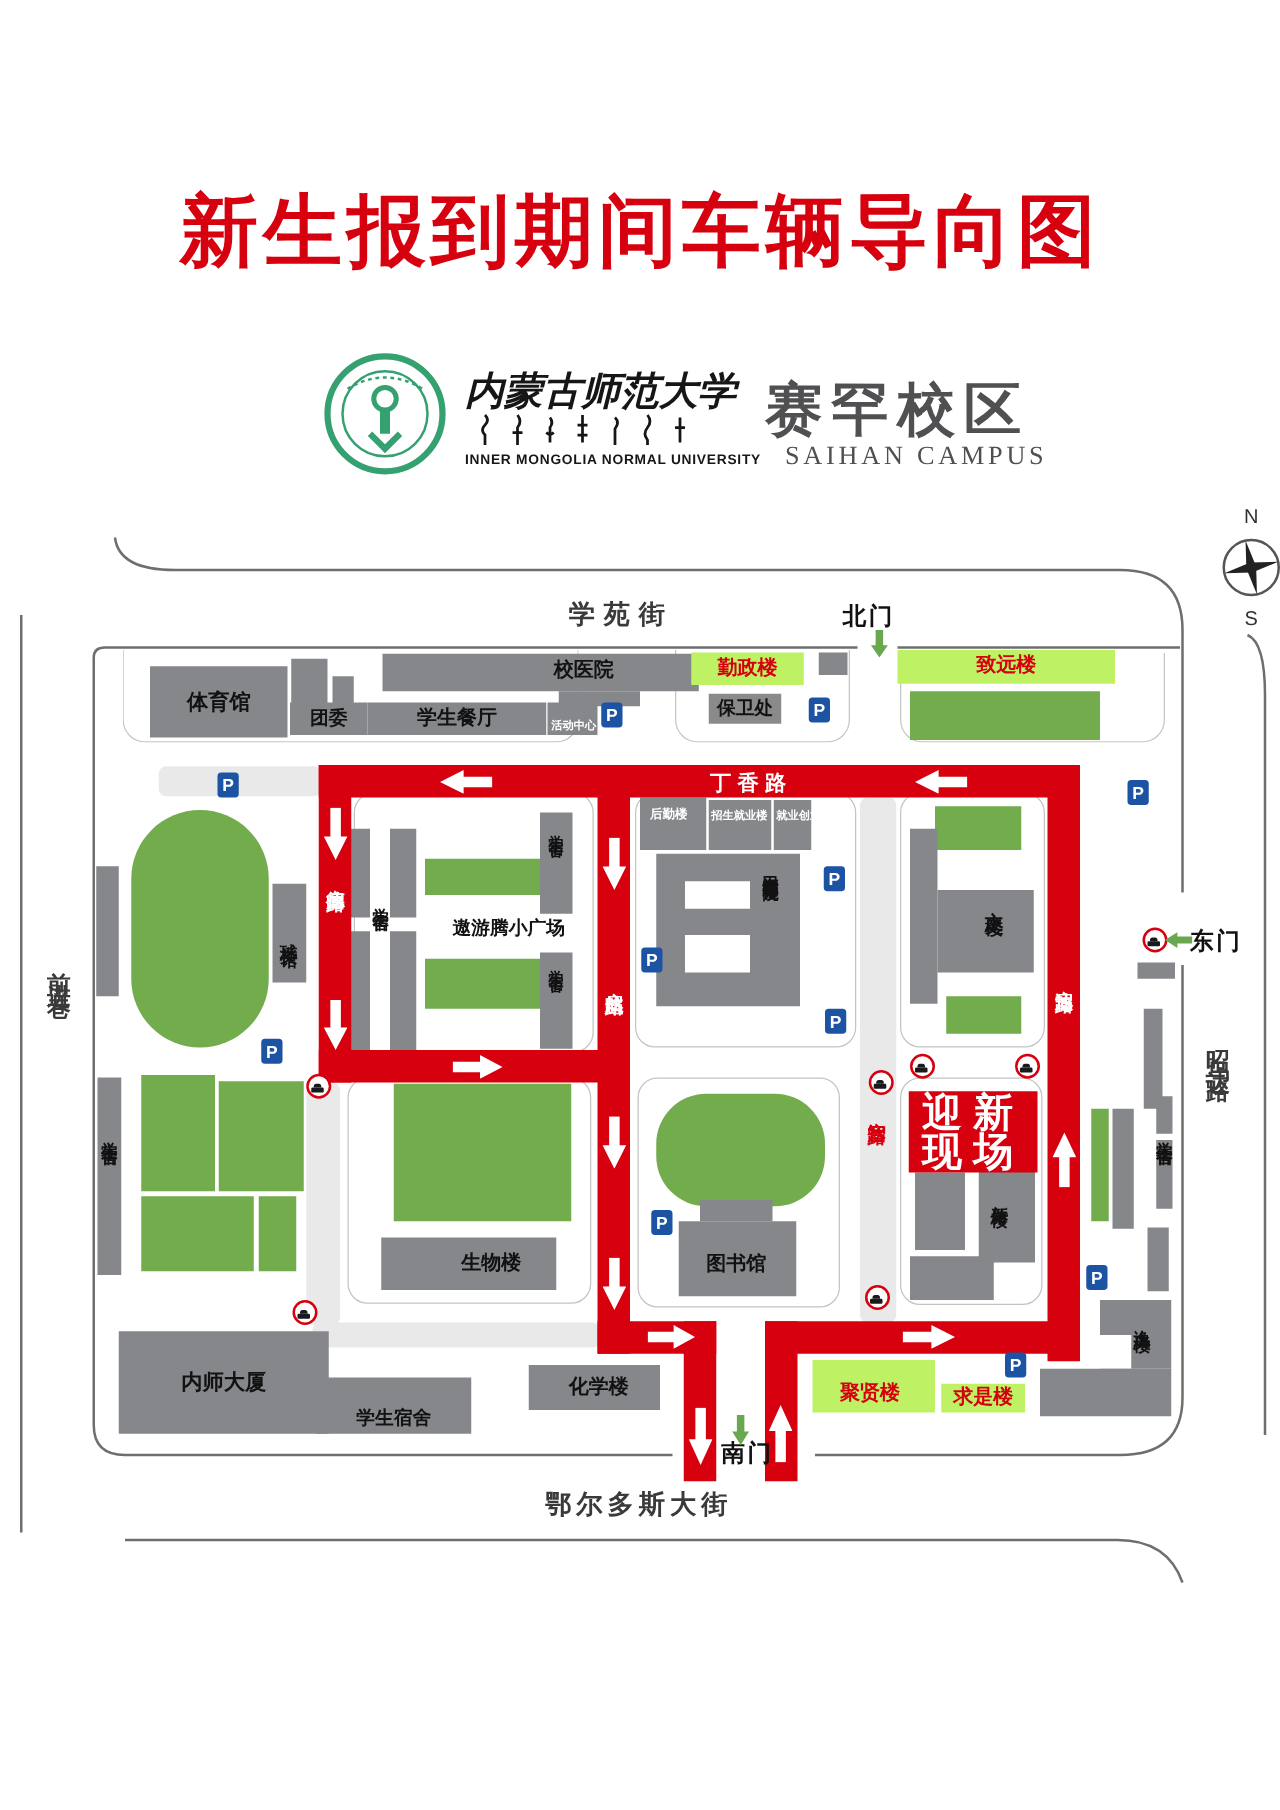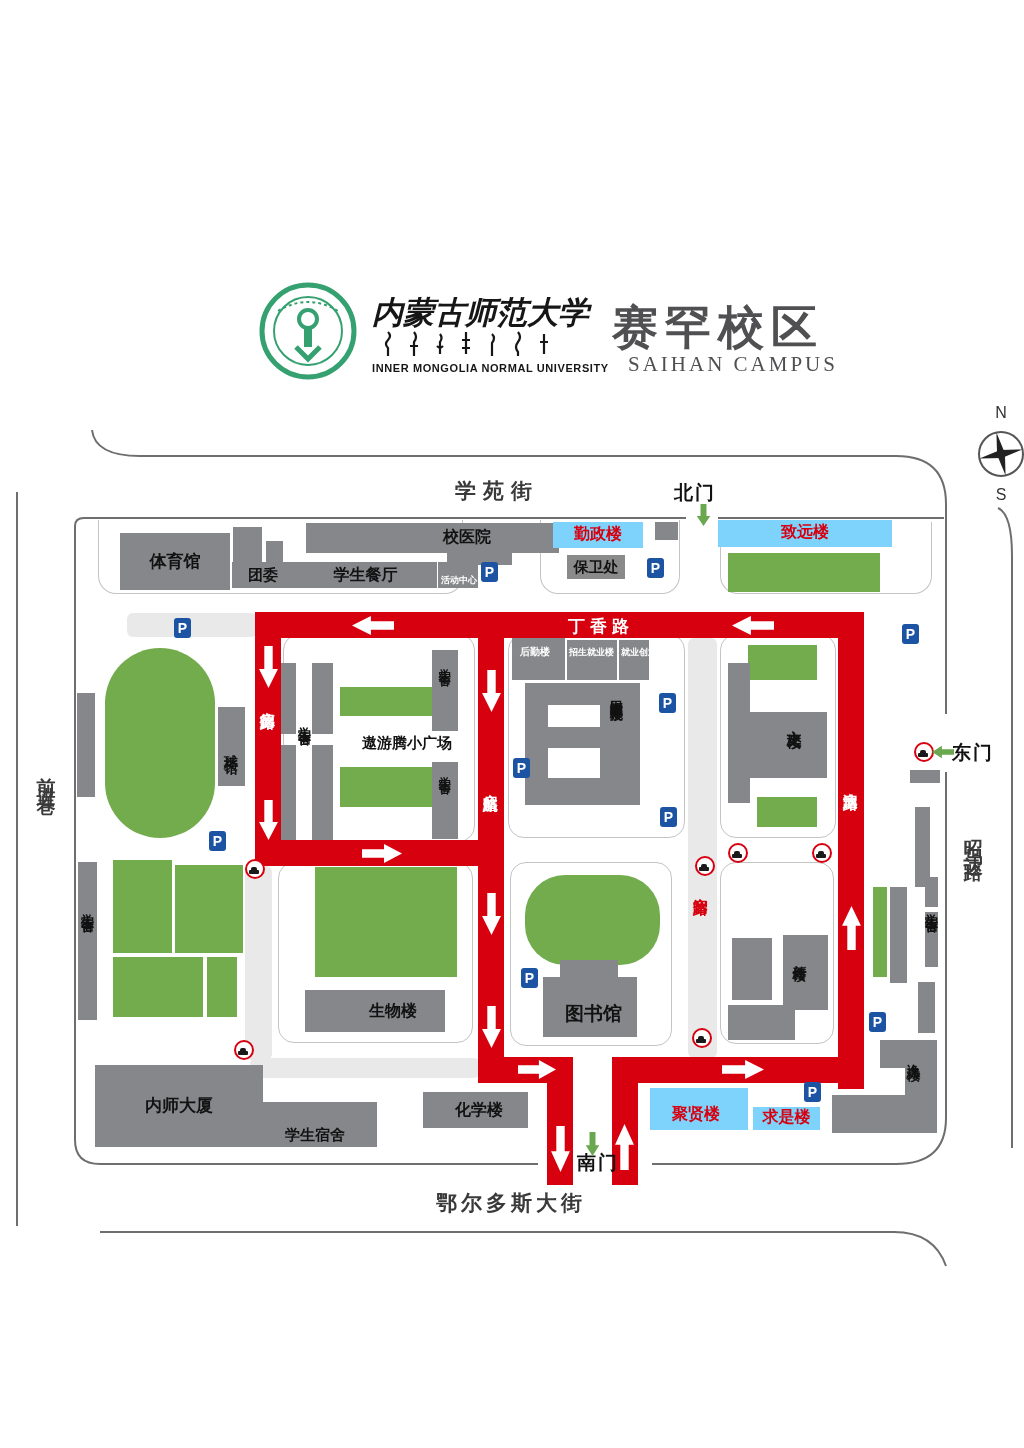--- a/index.html
+++ b/index.html
@@ -6,21 +6,21 @@
   .page{position:relative;width:1024px;height:1448px;overflow:hidden;background:#fff;
         font-family:"Liberation Sans","DejaVu Sans",sans-serif;}
   .abs{position:absolute;}
   
   .title{position:absolute;left:0;width:1024px;text-align:center;color:#d7000f;
          font-weight:900;font-size:63px;letter-spacing:4px;white-space:nowrap;}
   
   .b{position:absolute;background:#85878a;}
   .wcut{position:absolute;background:#fff;}
   .g{position:absolute;background:#72ac4d;}
-  .y{position:absolute;background:#7dd3fc;font-family:Liberation Mono, monospace;}
+  .y{position:absolute;background:#bef264;}
   .rd{position:absolute;background:#d7000f;}
   .lg{position:absolute;background:#e9e9e9;border-radius:6px;}
   .zone{position:absolute;border:1.6px solid #c4c4c4;border-radius:16px;background:#fff;box-sizing:border-box;}
   .zoneU{position:absolute;border:1.6px solid #c4c4c4;border-top:none;border-radius:0 0 18px 18px;background:transparent;box-sizing:border-box;}
   .zoneL{position:absolute;border-top:1.6px solid #c4c4c4;border-left:1.6px solid #c4c4c4;border-top-left-radius:18px;box-sizing:border-box;}
   .lbl{position:absolute;color:#121212;font-size:15px;font-weight:bold;white-space:nowrap;line-height:1.15;}
   .cent{display:flex;align-items:center;justify-content:center;text-align:center;}
   .v{writing-mode:vertical-rl;text-orientation:upright;letter-spacing:2px;}
   .w{color:#fff;}
   .r{color:#d7000f;}
@@ -39,20 +39,21 @@
   .nocar::after{content:"";position:absolute;left:4px;bottom:7px;width:6px;height:3px;background:#1a1a1a;border-radius:2px 2px 0 0;}
   .welcome{position:absolute;background:#d7000f;color:#fff;font-weight:900;font-size:32px;
            line-height:31px;letter-spacing:9px;display:flex;flex-direction:column;align-items:center;justify-content:center;}
   .smallw{position:absolute;color:#fff;font-size:9px;font-weight:bold;line-height:1.2;white-space:nowrap;}
 </style>
 </head>
 <body>
 
 <div class="page">
 
+  <div class="title" style="top:142px;">新生报到期间车辆导向图</div>
 
   <svg class="abs" style="left:258px;top:281px;" width="100" height="100" viewBox="0 0 100 100">
     <circle cx="50" cy="50" r="46" fill="#fff" stroke="#35a070" stroke-width="5"></circle>
     <circle cx="50" cy="50" r="34" fill="#fff" stroke="#35a070" stroke-width="2"></circle>
     <circle cx="50" cy="38" r="9" fill="none" stroke="#35a070" stroke-width="4"></circle>
     <rect x="46" y="46" width="8" height="20" fill="#35a070"></rect>
     <path d="M38,66 L50,78 L62,66" fill="none" stroke="#35a070" stroke-width="5"></path>
     <path d="M20,30 Q50,12 80,30" fill="none" stroke="#35a070" stroke-width="2" stroke-dasharray="3 3"></path>
   </svg>
   <div class="abs" style="left:372px;top:292px;width:190px;font-size:31px;font-weight:900;color:#161616;font-family:'Liberation Serif','DejaVu Serif',serif;font-style:italic;white-space:nowrap;">内蒙古师范大学</div>
@@ -170,21 +171,21 @@
 
   <div class="b" style="left:728px;top:663px;width:22px;height:140px;"></div>
   <div class="b" style="left:750px;top:712px;width:77px;height:66px;"></div>
   <div class="lbl v" style="left:786px;top:718px;font-size:15px;">文史楼</div>
 
   <div class="b" style="left:305px;top:990px;width:140px;height:42px;">
     <span class="lbl" style="left:64px;top:12px;font-size:16px;">生物楼</span>
     </div>
   <div class="b" style="left:560px;top:960px;width:58px;height:17px;"></div>
   <div class="b" style="left:543px;top:977px;width:94px;height:60px;">
-    <span class="lbl" style="left:22px;top:26px;font-size:19px;">图书馆</span>
+    <span class="lbl" style="left:22px;top:26px;font-size:16px;">图书馆</span>
     </div>
 
   <div class="b" style="left:732px;top:938px;width:40px;height:62px;"></div>
   <div class="b" style="left:783px;top:935px;width:45px;height:75px;"></div>
   <div class="b" style="left:728px;top:1005px;width:67px;height:35px;"></div>
   <div class="lbl v" style="left:792px;top:953px;font-size:14px;">新传楼</div>
 
   <div class="b" style="left:890px;top:887px;width:17px;height:96px;"></div>
   <div class="b" style="left:925px;top:877px;width:13px;height:30px;"></div>
   <div class="b" style="left:925px;top:912px;width:13px;height:55px;"></div>
@@ -244,20 +245,24 @@
   <div class="ar du" style="left:614px;top:1124px;width:21px;height:46px;"></div>
   <div class="ar dr" style="left:722px;top:1059px;width:42px;height:21px;"></div>
   <div class="ar du" style="left:841px;top:906px;width:21px;height:44px;"></div>
 
   <div class="lbl w" style="left:568px;top:617px;font-size:17px;letter-spacing:5px;">丁香路</div>
   <div class="lbl w v" style="left:259px;top:699px;font-size:15px;">启德路</div>
   <div class="lbl w v" style="left:482px;top:781px;font-size:15px;">启航路</div>
   <div class="lbl w v" style="left:842px;top:780px;font-size:15px;">启迪路</div>
   <div class="lbl r v" style="left:692px;top:885px;font-size:15px;">启智路</div>
 
+  <div class="welcome" style="left:727px;top:873px;width:103px;height:65px;">
+    <span>迎新</span>
+    <span>现场</span>
+  </div>
 
   <div class="p-icon" style="left:647px;top:558px;">P</div>
   <div class="p-icon" style="left:481px;top:562px;">P</div>
   <div class="p-icon" style="left:174px;top:618px;">P</div>
   <div class="p-icon" style="left:209px;top:831px;">P</div>
   <div class="p-icon" style="left:513px;top:758px;">P</div>
   <div class="p-icon" style="left:659px;top:693px;">P</div>
   <div class="p-icon" style="left:660px;top:807px;">P</div>
   <div class="p-icon" style="left:902px;top:624px;">P</div>
   <div class="p-icon" style="left:521px;top:968px;">P</div>

